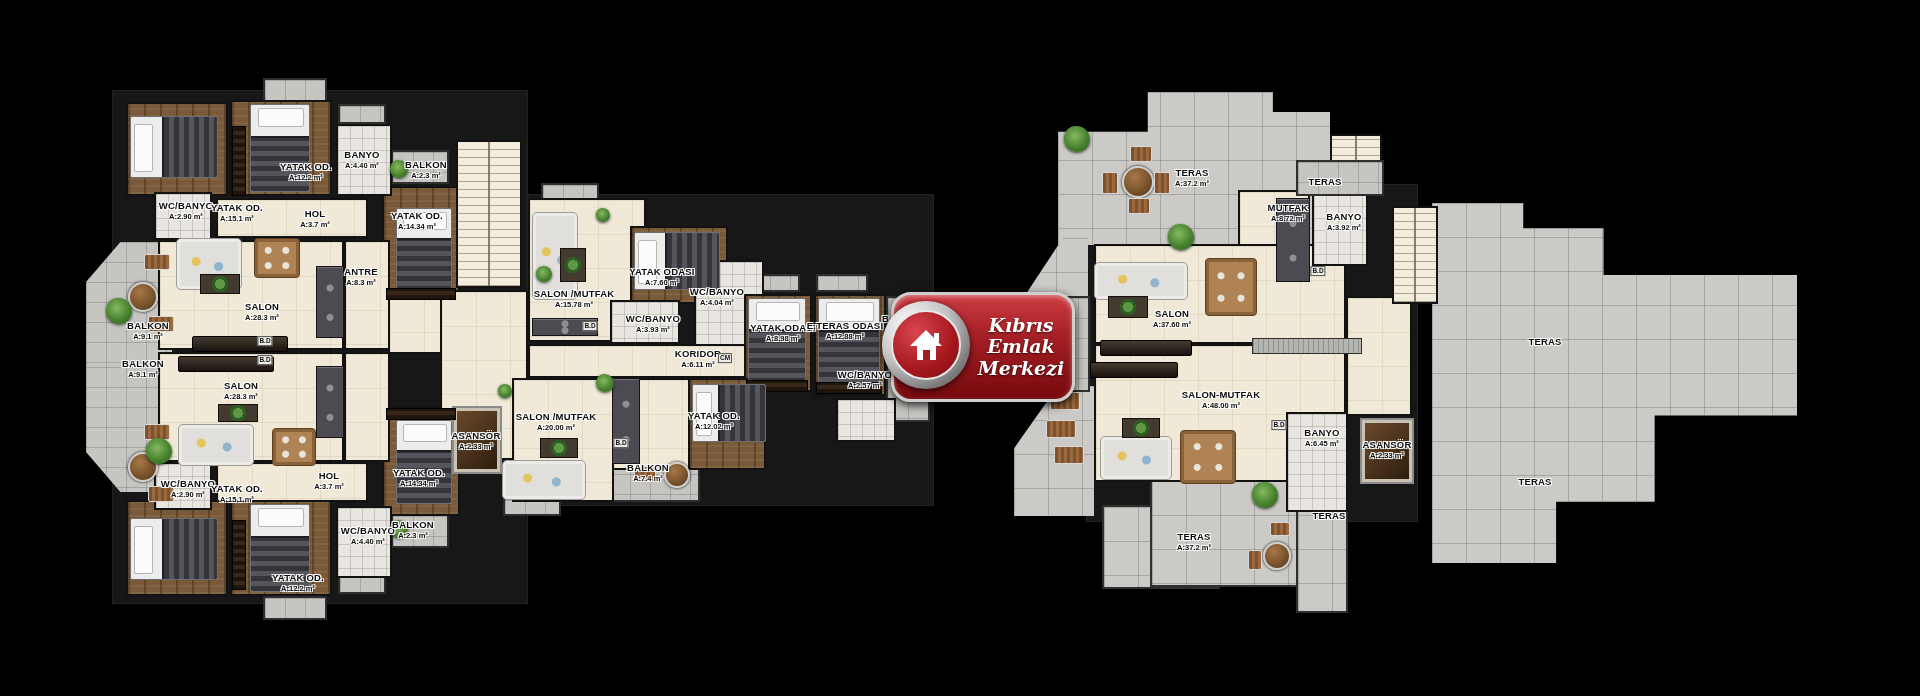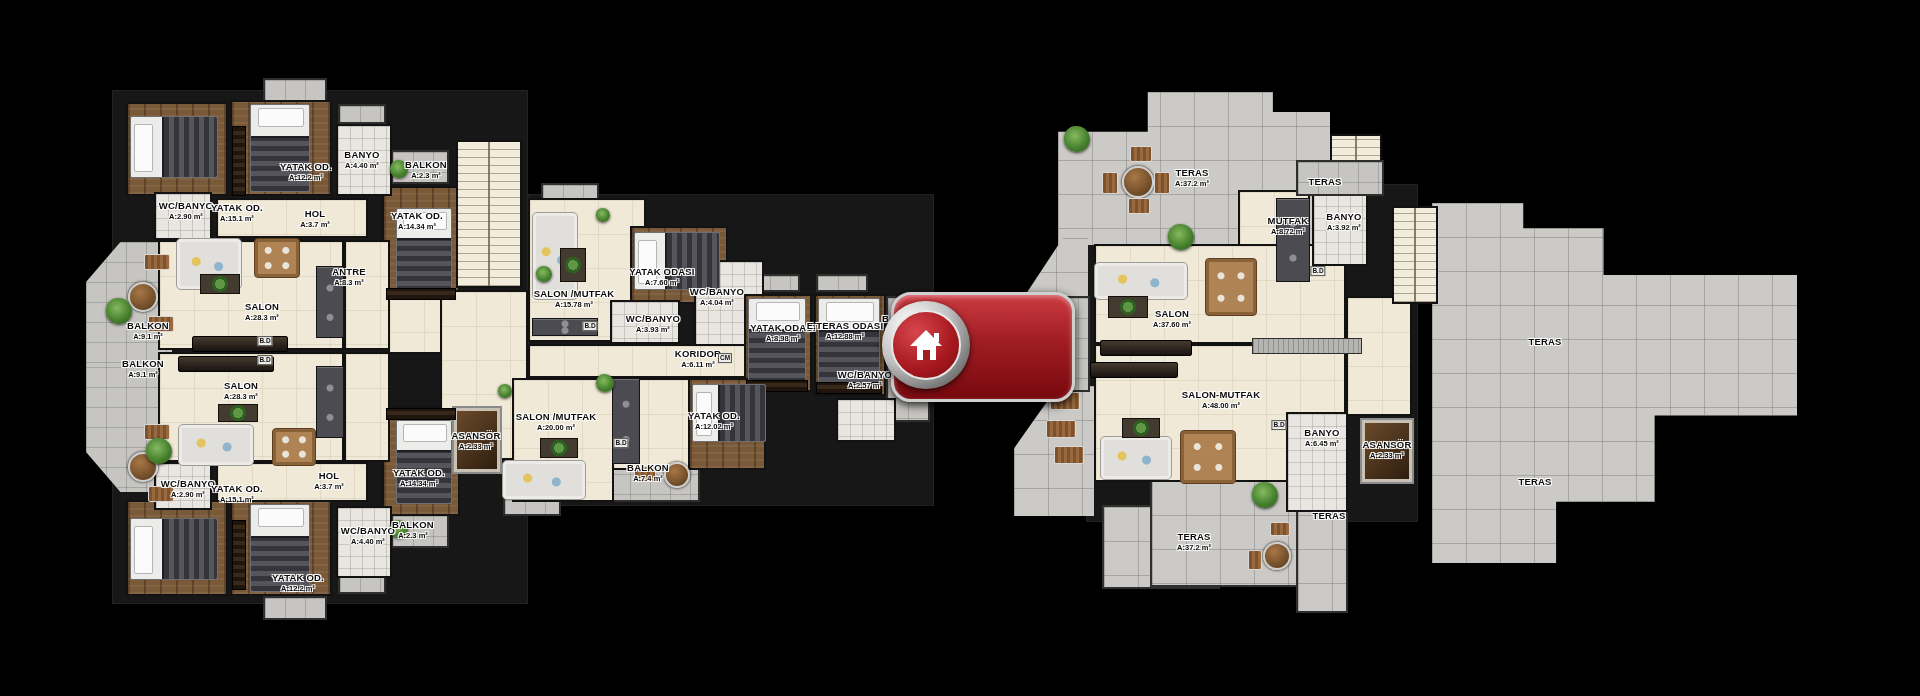--- a/index.html
+++ b/index.html
@@ -252,21 +252,21 @@
         <div class="ar">A:2.90 m²</div>
       </div>
       <div class="lbl" style="left: 237px; top: 213px;">
         <div class="nm">YATAK OD.</div>
         <div class="ar">A:15.1 m²</div>
       </div>
       <div class="lbl" style="left: 315px; top: 219px;">
         <div class="nm">HOL</div>
         <div class="ar">A:3.7 m²</div>
       </div>
-      <div class="lbl" style="left: 349px; top: 277px; text-align: center;">
+      <div class="lbl" style="left: 361px; top: 277px; text-align: center;">
         <div class="nm">ANTRE</div>
         <div class="ar">A:8.3 m²</div>
       </div>
       <div class="lbl" style="left: 426px; top: 170px;">
         <div class="nm">BALKON</div>
         <div class="ar">A:2.3 m²</div>
       </div>
       <div class="lbl" style="left: 417px; top: 221px;">
         <div class="nm">YATAK OD.</div>
         <div class="ar">A:14.34 m²</div>
@@ -367,21 +367,21 @@
         <div class="nm">BALKON</div>
         <div class="ar">A:7.4 m²</div>
       </div>
       <div class="lbl" style="left: 1192px; top: 178px;">
         <div class="nm">TERAS</div>
         <div class="ar">A:37.2 m²</div>
       </div>
       <div class="lbl" style="left: 1325px; top: 182px;">
         <div class="nm">TERAS</div>
       </div>
-      <div class="lbl" style="left: 1288px; top: 226px;">
+      <div class="lbl" style="left: 1288px; top: 213px;">
         <div class="nm">MUTFAK</div>
         <div class="ar">A:8.72 m²</div>
       </div>
       <div class="lbl" style="left: 1344px; top: 222px;">
         <div class="nm">BANYO</div>
         <div class="ar">A:3.92 m²</div>
       </div>
       <div class="lbl" style="left: 1172px; top: 319px;">
         <div class="nm">SALON</div>
         <div class="ar">A:37.60 m²</div>
@@ -427,14 +427,19 @@
   <div id="logo" style="left: 891px; top: 292px; width: 178px; height: 104px;">
     <div class="emblem">
       <div class="emblem-in">
         <svg width="40" height="40" viewBox="0 0 40 40">
           <rect x="28" y="8" width="5" height="9" fill="#ffffff"></rect>
           <path d="M20 5 L36 21 H30 V35 H11 V21 H4 Z" fill="#ffffff"></path>
           <rect x="17" y="25" width="7" height="10" fill="#a01d22"></rect>
         </svg>
       </div>
     </div>
+    <div class="logo-text">
+      <div>Kıbrıs</div>
+      <div>Emlak</div>
+      <div>Merkezi</div>
+    </div>
   </div>
 </div>
 
 </body></html>

